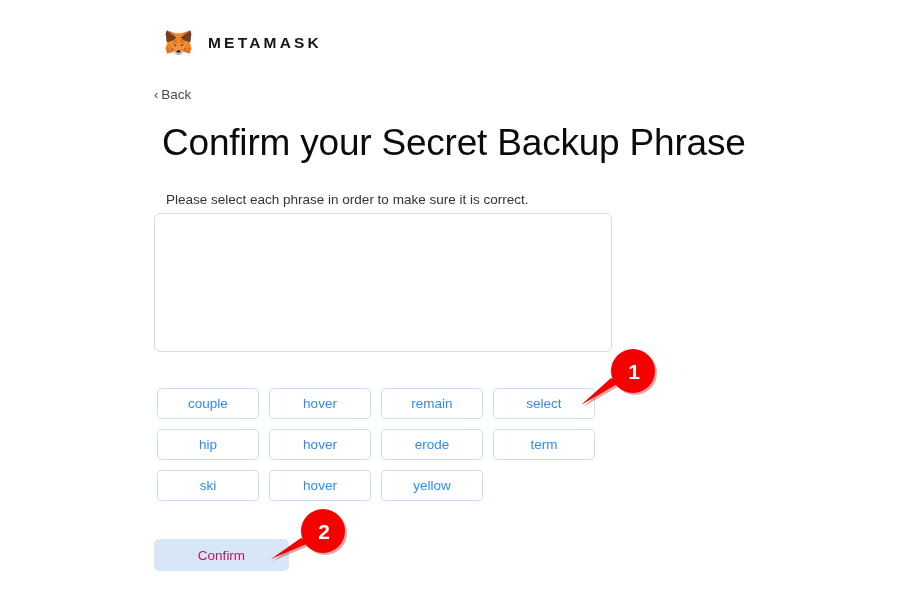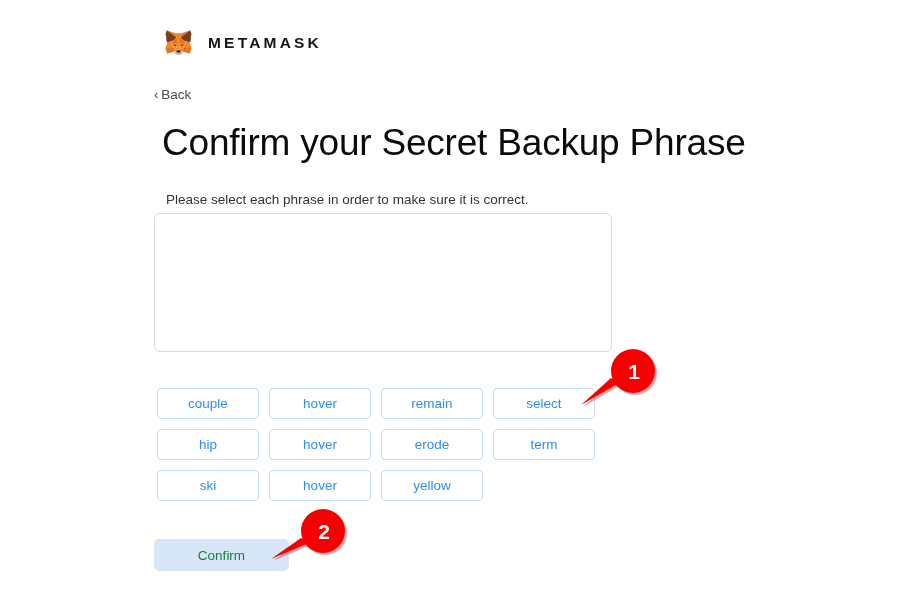--- a/index.html
+++ b/index.html
@@ -134,21 +134,21 @@
   
   .confirm-btn {
     position: absolute;
     left: 154px;
     top: 539px;
     width: 135px;
     height: 32px;
     border: none;
     border-radius: 5px;
     background: #d7e7f7;
-    color: #15803d;
+    color: #be185d;
     font-size: 13.5px;
     font-family: "Liberation Sans", sans-serif;
     display: flex;
     align-items: center;
     justify-content: center;
     box-sizing: border-box;
     cursor: default;
   }
 
   

